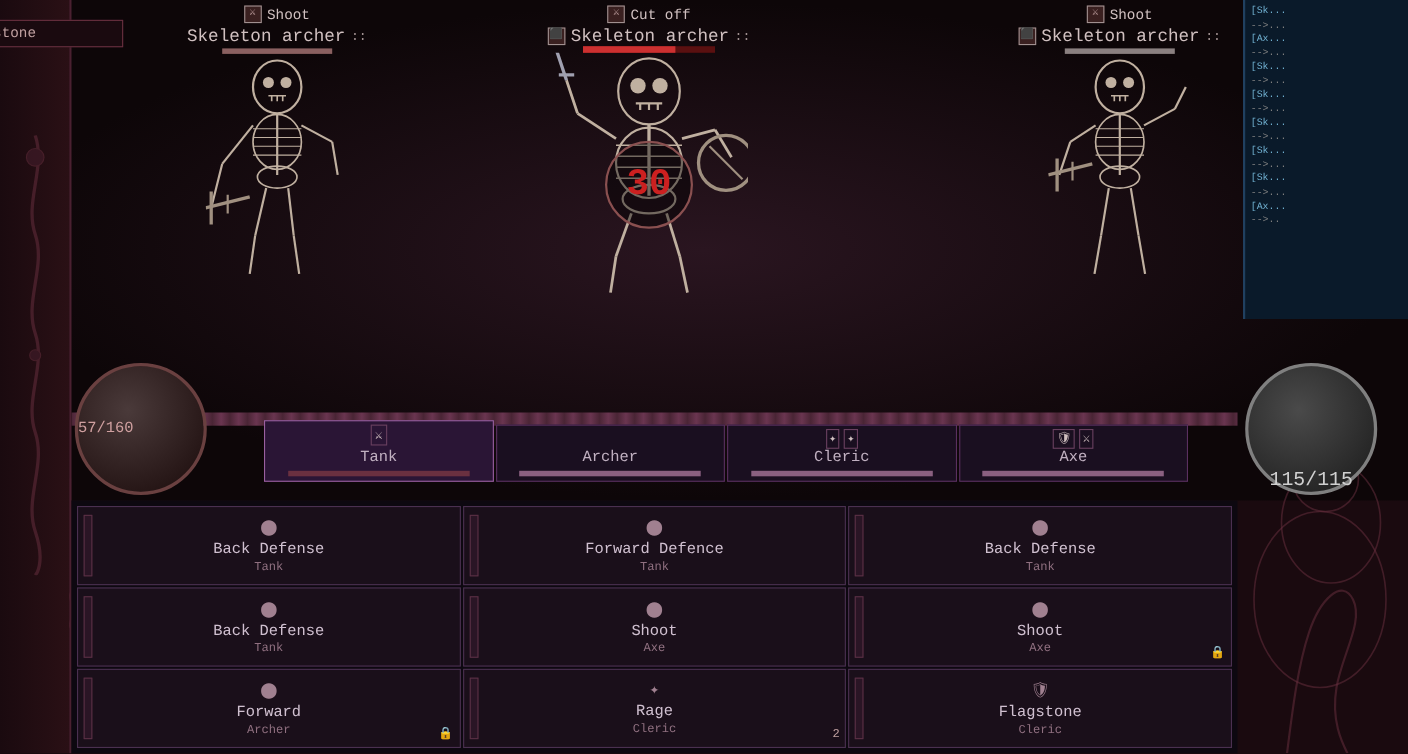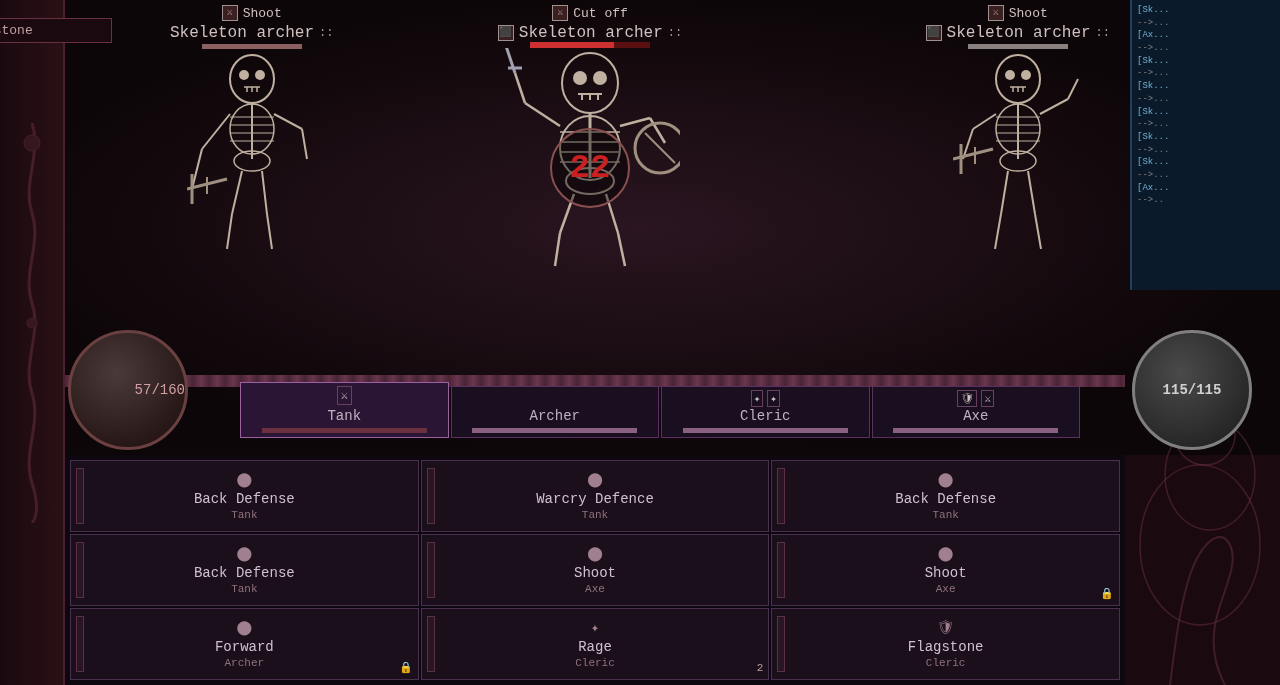--- a/index.html
+++ b/index.html
@@ -55,43 +55,42 @@
       position: absolute;
       left: 68px;
       top: 330px;
       width: 120px;
       height: 120px;
       border-radius: 50%;
       background: radial-gradient(circle at 40% 35%, #4a3a3a, #1a0a0a);
       border: 3px solid #6a4040;
       display: flex;
       align-items: center;
-      justify-content: flex-end;
+      justify-content: flex-start;
       font-size: 14px;
       color: #d0a0a0;
       z-index: 10;
     }
 
     
     #right-orb {
       position: absolute;
       right: 28px;
       top: 330px;
       width: 120px;
       height: 120px;
       border-radius: 50%;
       background: radial-gradient(circle at 40% 35%, #4a4a4a, #1a1a1a);
       border: 3px solid #808080;
       display: flex;
-      align-items: center;
+      align-items: flex-end;
       justify-content: center;
-      font-size: 14px;
+      font-size: 18px;
       color: #d0d0d0;
       z-index: 10;
-      font-weight: bold;
     }
 
     
     #right-log {
       position: absolute;
       right: 0; top: 0;
       width: 150px;
       height: 290px;
       background: #0a1a2a;
       border-left: 2px solid #204060;
@@ -465,21 +464,21 @@
         <line x1="145" y1="85" x2="175" y2="115" stroke="#a09080" stroke-width="2"></line>
 
         <line x1="74" y1="146" x2="60" y2="185" stroke="#c0b0a0" stroke-width="2.5"></line>
         <line x1="60" y1="185" x2="55" y2="218" stroke="#c0b0a0" stroke-width="2.5"></line>
 
         <line x1="106" y1="146" x2="118" y2="185" stroke="#c0b0a0" stroke-width="2.5"></line>
         <line x1="118" y1="185" x2="125" y2="218" stroke="#c0b0a0" stroke-width="2.5"></line>
       </svg>
       
       <div id="combat-number" style="position:absolute;top:80px;left:50px;width:80px;height:80px;border-radius:50%;border:2px solid #8a5050;display:flex;align-items:center;justify-content:center;font-size:34px;font-weight:bold;color:#cc2020;background:rgba(0,0,0,0.4);">
-        <span>22</span>
+        <span>30</span>
       </div>
     </div>
   </div>
 
   <div class="enemy-container" style="right:170px; top:0; align-items:center;">
     <div class="enemy-action">
       <span class="action-icon">⚔</span>
       <span>Shoot</span>
     </div>
     <div class="enemy-name-bar">
@@ -570,21 +569,21 @@
 
   <div class="action-btn">
     <div class="btn-left-deco"></div>
     <span class="action-btn-icon">⬤</span>
     <span class="action-btn-name">Back Defense</span>
     <span class="action-btn-type">Tank</span>
   </div>
   <div class="action-btn">
     <div class="btn-left-deco"></div>
     <span class="action-btn-icon">⬤</span>
-    <span class="action-btn-name">Warcry Defence</span>
+    <span class="action-btn-name">Forward Defence</span>
     <span class="action-btn-type">Tank</span>
   </div>
   <div class="action-btn">
     <div class="btn-left-deco"></div>
     <span class="action-btn-icon">⬤</span>
     <span class="action-btn-name">Back Defense</span>
     <span class="action-btn-type">Tank</span>
   </div>
 
   <div class="action-btn">

